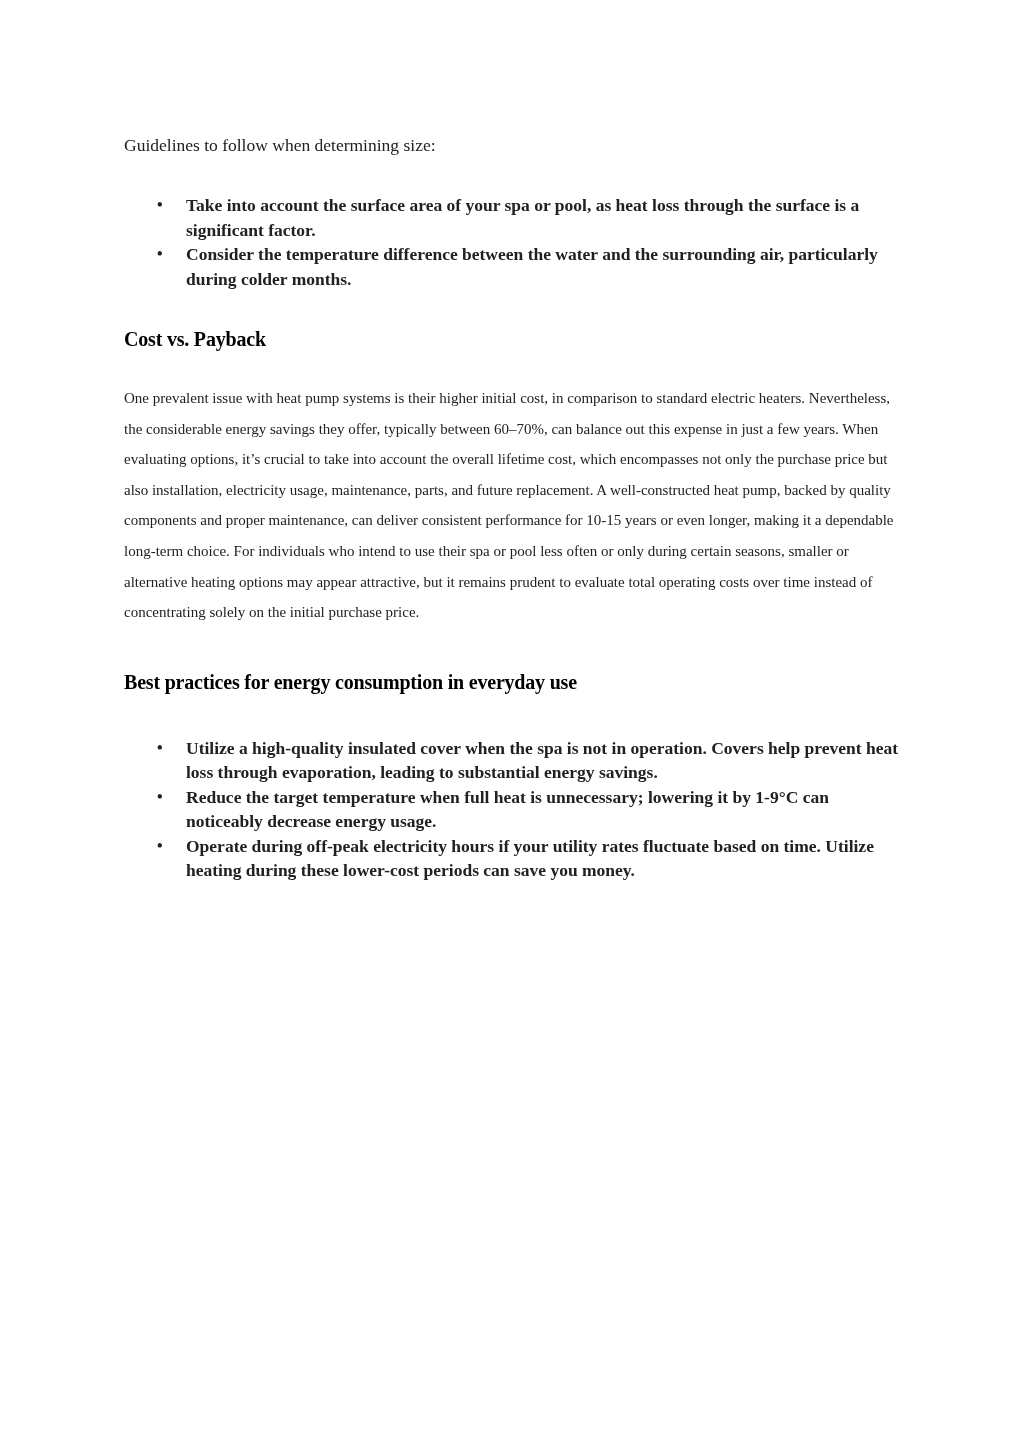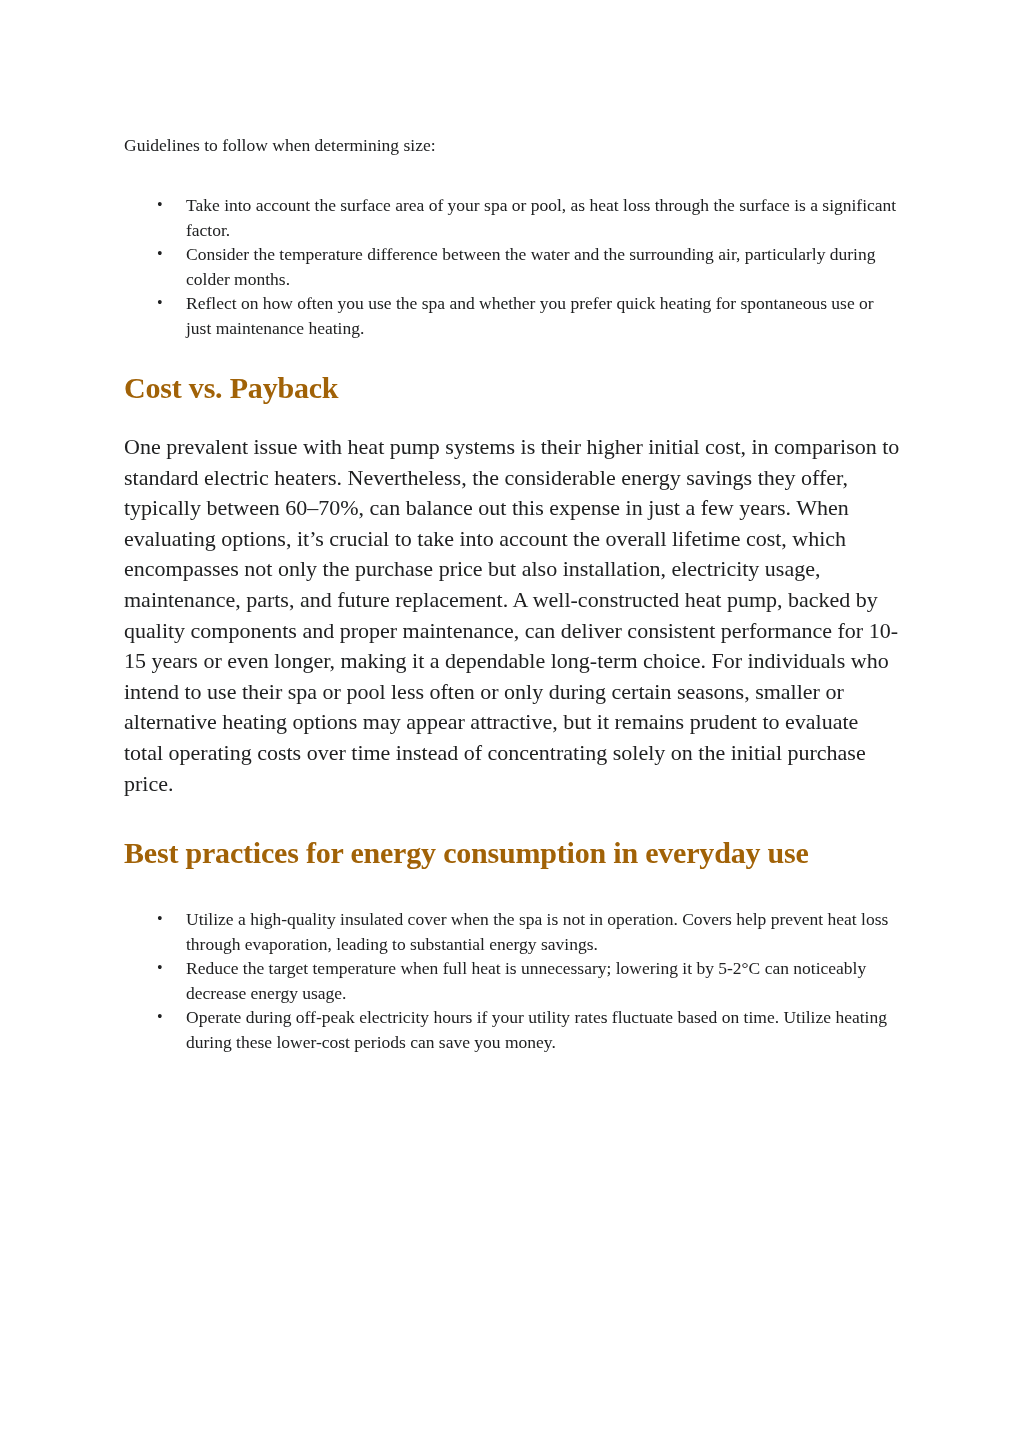--- a/index.html
+++ b/index.html
@@ -21,73 +21,73 @@
   }
   .intro {
     margin: 0;
     font-size: 17.5px;
     line-height: 24px;
   }
   ul.bullets {
     list-style: none;
     margin: 36px 0 0 0;
     padding: 0;
+    font-weight: bold;
   }
   ul.bullets li {
     position: relative;
     padding-left: 62px;
     font-size: 17.5px;
     line-height: 24.5px;
   }
   ul.bullets li::before {
     content: "\2022";
     position: absolute;
     left: 33px;
     top: 0;
     font-size: 16px;
   }
   h1.section-heading {
     margin: 30px 0 0 0;
-    font-size: 30px;
+    font-size: 20px;
     font-weight: 700;
     line-height: 36px;
     letter-spacing: -0.2px;
-    color: #a16207;
+    color: #000000;
   }
   p.para {
     margin: 26px 0 0 0;
-    font-size: 22px;
+    font-size: 15px;
     line-height: 30.6px;
     font-family: Liberation Serif, serif;
   }
   h1.second {
     margin-top: 36px;
   }
   ul.tips {
   }
 </style>
 </head>
 <body>
 
 <main class="page">
 
   <p class="intro">Guidelines to follow when determining size:</p>
 
   <ul class="bullets">
     <li>Take into account the surface area of your spa or pool, as heat loss through the surface is a significant factor.</li>
     <li>Consider the temperature difference between the water and the surrounding air, particularly during colder months.</li>
-    <li>Reflect on how often you use the spa and whether you prefer quick heating for spontaneous use or just maintenance heating.</li>
   </ul>
 
   <h1 class="section-heading">Cost vs. Payback</h1>
 
   <p class="para">One prevalent issue with heat pump systems is their higher initial cost, in comparison to standard electric heaters. Nevertheless, the considerable energy savings they offer, typically between 60–70%, can balance out this expense in just a few years. When evaluating options, it’s crucial to take into account the overall lifetime cost, which encompasses not only the purchase price but also installation, electricity usage, maintenance, parts, and future replacement. A well-constructed heat pump, backed by quality components and proper maintenance, can deliver consistent performance for 10-15 years or even longer, making it a dependable long-term choice. For individuals who intend to use their spa or pool less often or only during certain seasons, smaller or alternative heating options may appear attractive, but it remains prudent to evaluate total operating costs over time instead of concentrating solely on the initial purchase price.</p>
 
   <h1 class="section-heading second">Best practices for energy consumption in everyday use</h1>
 
 
   <ul class="bullets tips">
     <li>Utilize a high-quality insulated cover when the spa is not in operation. Covers help prevent heat loss through evaporation, leading to substantial energy savings.</li>
-    <li>Reduce the target temperature when full heat is unnecessary; lowering it by 5-2°C can noticeably decrease energy usage.</li>
+    <li>Reduce the target temperature when full heat is unnecessary; lowering it by 1-9°C can noticeably decrease energy usage.</li>
     <li>Operate during off-peak electricity hours if your utility rates fluctuate based on time. Utilize heating during these lower-cost periods can save you money.</li>
   </ul>
 
 </main>
 
 </body></html>

